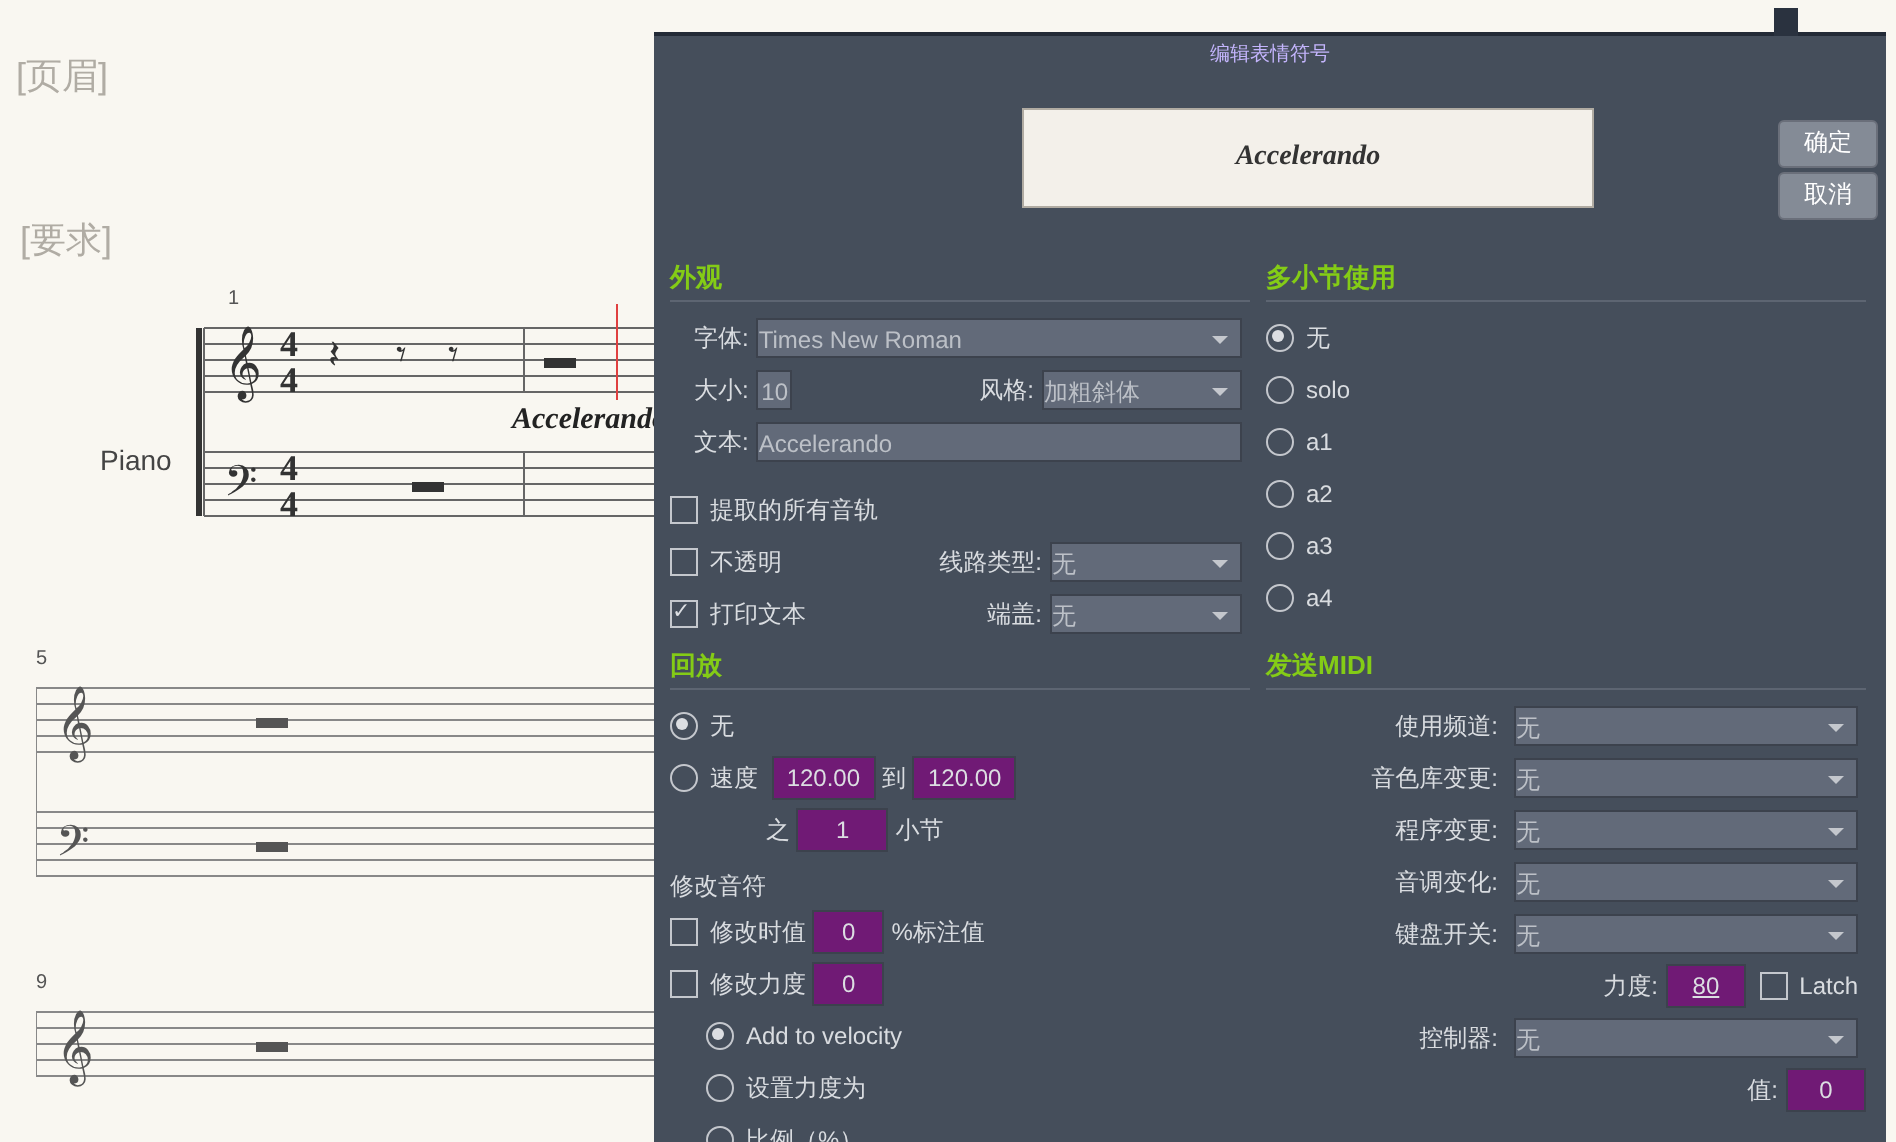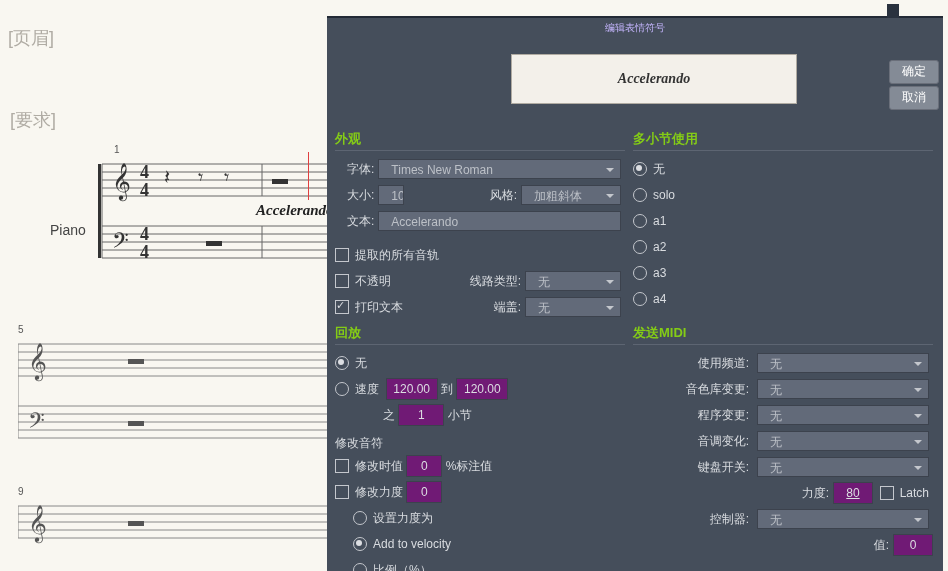--- a/index.html
+++ b/index.html
@@ -25,21 +25,21 @@
 .panel{position:absolute}
 .panel.look{left:8px;top:112px;width:290px;height:182px}
 .panel.multistaff{left:306px;top:112px;width:300px;height:182px}
 .panel.playback{left:8px;top:306px;width:290px;height:246px}
 .panel.midi{left:306px;top:306px;width:300px;height:246px}
 .panel h4{margin:0 0 6px 0;font-weight:bold;font-size:13px;color:#84cc16}
 .panel h4::after{content:"";display:block;height:1px;background:#5d6572;margin-top:2px}
 .row{display:flex;align-items:center;height:24px;margin:2px 0}
 .row.offset{padding-left:12px}
 .lbl{white-space:nowrap}
-.field{flex:1;height:20px;background:#626a79;border:1px solid #3c424d;color:#bcc0c7;padding:0 12px;margin:0 4px;font-size:12px;line-height:20px;box-sizing:border-box;overflow:hidden}
+.field{flex:1;height:20px;background:#626a79;border:1px solid #3c424d;color:#bcc0c7;padding:0 0;margin:0 4px;font-size:12px;line-height:20px;box-sizing:border-box;overflow:hidden}
 .field.short{flex:none;width:60px;text-align:center}
 .dropdown{position:relative}
 .dropdown::after{content:"";position:absolute;right:6px;top:8px;border:4px solid transparent;border-top-color:#c4c7cd}
 input.num{width:46px;height:18px;background:#701a75;border:1px solid #3c424d;color:#dcdee2;text-align:center;font-size:12px}
 .radio,.checkbox{width:12px;height:12px;border:1px solid #c4c7cd;display:inline-block;margin-right:6px;position:relative;flex:none}
 .radio{border-radius:50%}
 .radio.checked::after{content:"";position:absolute;left:2px;top:2px;width:6px;height:6px;background:#dcdee2;border-radius:50%}
 .checkbox.checked::after{content:"✓";position:absolute;left:0;top:-2px;font-size:11px;color:#dcdee2}
 .right-align{justify-content:flex-end}
 .right-align .lbl{margin-right:4px}
@@ -211,29 +211,29 @@
         <span class="radio checked"></span>
         <span class="lbl">无</span>
       </div>
     <div class="row"><span class="radio"></span><span class="lbl">速度</span>&nbsp;&nbsp;<input class="num" value="120.00" style="">&nbsp;<span class="lbl">到</span>&nbsp;<input class="num" value="120.00" style=""></div>
     <div class="row" style="padding-left:48px"><span class="lbl">之</span>&nbsp;<input class="num" style="width: 40px;" value="1">&nbsp;<span class="lbl">小节</span></div>
     <div style="height:4px"></div>
     <div class="lbl" style="margin:2px 0">修改音符</div>
     <div class="row"><span class="checkbox"></span><span class="lbl">修改时值</span>&nbsp;<input class="num" style="width: 30px;" value="0">&nbsp;<span class="lbl">%标注值</span></div>
     <div class="row"><span class="checkbox"></span><span class="lbl">修改力度</span>&nbsp;<input class="num" style="width: 30px;" value="0"></div>
     <div class="row" style="padding-left:18px">
-        <span class="radio"></span>
-        <span class="lbl">设置力度为</span>
-      </div>
-    <div class="row" style="padding-left:18px">
         <span class="radio checked"></span>
         <span class="lbl">Add to velocity</span>
       </div>
     <div class="row" style="padding-left:18px">
         <span class="radio"></span>
+        <span class="lbl">设置力度为</span>
+      </div>
+    <div class="row" style="padding-left:18px">
+        <span class="radio"></span>
         <span class="lbl">比例（%）</span>
       </div>
 
   </div>
 
   <div class="panel midi">
     <h4>发送MIDI</h4>
     <div class="row right-align">
         <span class="lbl">使用频道:</span>
         <div class="field dropdown" style="flex:none;width:172px">无</div>

